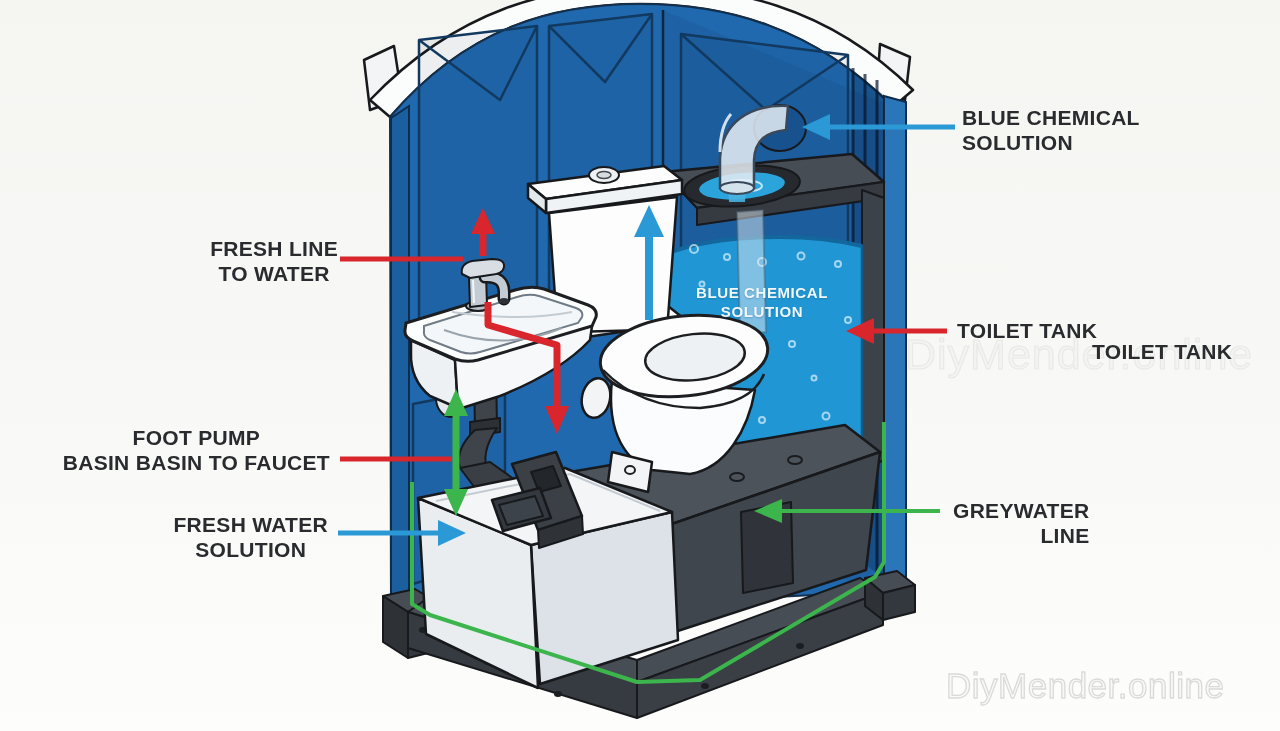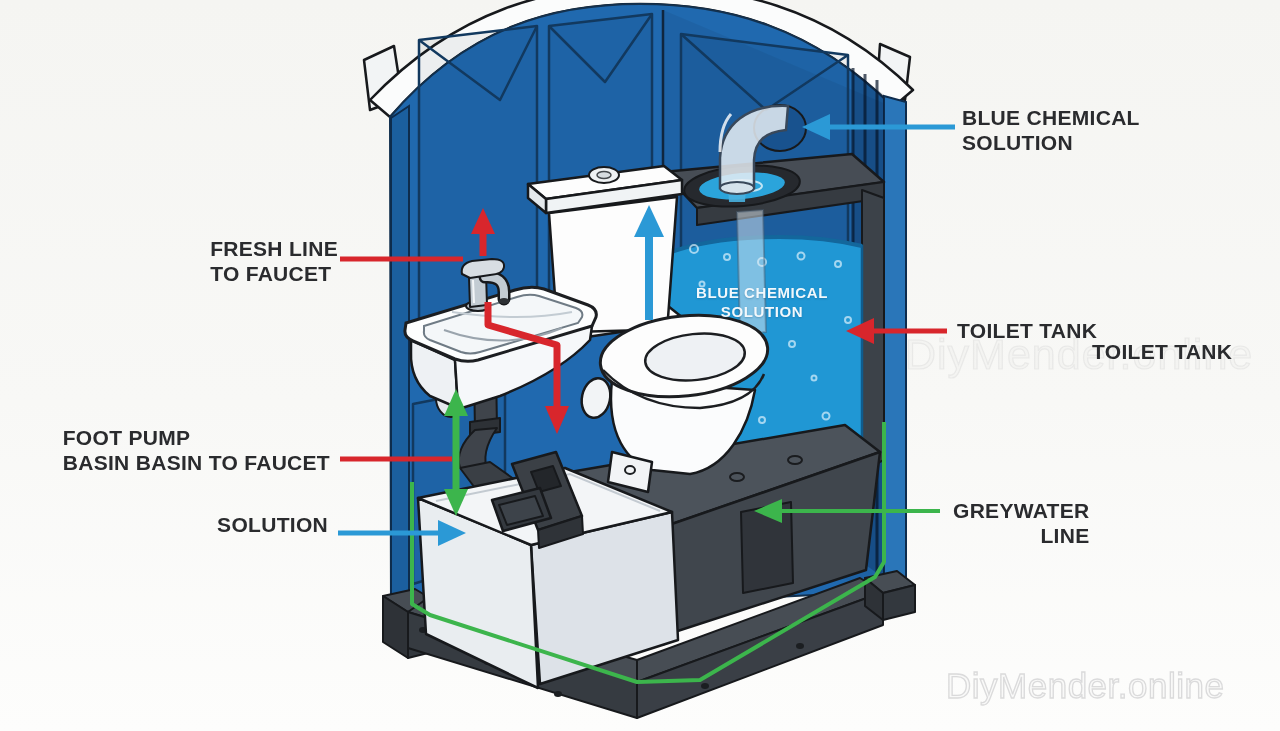--- a/index.html
+++ b/index.html
@@ -6,21 +6,21 @@
   #stage{
     position:relative;width:1280px;height:731px;overflow:hidden;
     background:linear-gradient(180deg,#f5f5f2 0%,#f8f8f6 55%,#fdfdfc 100%);
     font-family:"Liberation Sans","DejaVu Sans",sans-serif;
   }
   #art{position:absolute;left:0;top:0;z-index:1;}
   .callout{
     position:absolute;z-index:4;color:#2a2b2e;font-size:21px;font-weight:700;
     line-height:25px;letter-spacing:.3px;white-space:nowrap;
   }
-  .callout.right{text-align:left;}
+  .callout.right{text-align:center;}
   .tank-text{
     position:absolute;z-index:3;left:672px;top:283px;width:180px;text-align:center;
     color:#f2f8fc;font-size:15px;font-weight:700;line-height:19px;letter-spacing:.6px;
     text-shadow:0 1px 2px rgba(20,80,120,.35);white-space:nowrap;
   }
   .watermark{
     position:absolute;z-index:2;font-weight:400;white-space:nowrap;
     -webkit-text-stroke:1.3px rgba(200,200,202,.45);
   }
   .watermark.mid{left:905px;top:330px;font-size:43px;letter-spacing:1px;
@@ -245,37 +245,38 @@
     <div>SOLUTION</div>
   </div>
 
   <div class="callout" style="left:962px;top:105px;">
     <div>BLUE CHEMICAL</div>
     <div>SOLUTION</div>
   </div>
 
   <div class="callout right" style="right:942px;top:236px;">
     <div>FRESH LINE</div>
-    <div>TO FAUCET</div>
+    <div>TO WATER</div>
   </div>
 
   <div class="callout" style="left:957px;top:318px;">
     <div>TOILET TANK</div>
   </div>
 
   <div class="callout" style="left:1092px;top:339px;">
     <div>TOILET TANK</div>
   </div>
 
   <div class="callout right" style="right:950px;top:425px;">
     <div>FOOT PUMP</div>
     <div>BASIN BASIN TO FAUCET</div>
   </div>
 
   <div class="callout right" style="right:952px;top:512px;">
+    <div>FRESH WATER</div>
     <div>SOLUTION</div>
   </div>
 
   <div class="callout" style="left:953px;top:498px;text-align:right;">
     <div>GREYWATER</div>
     <div>LINE</div>
   </div>
 
 </div>
 

